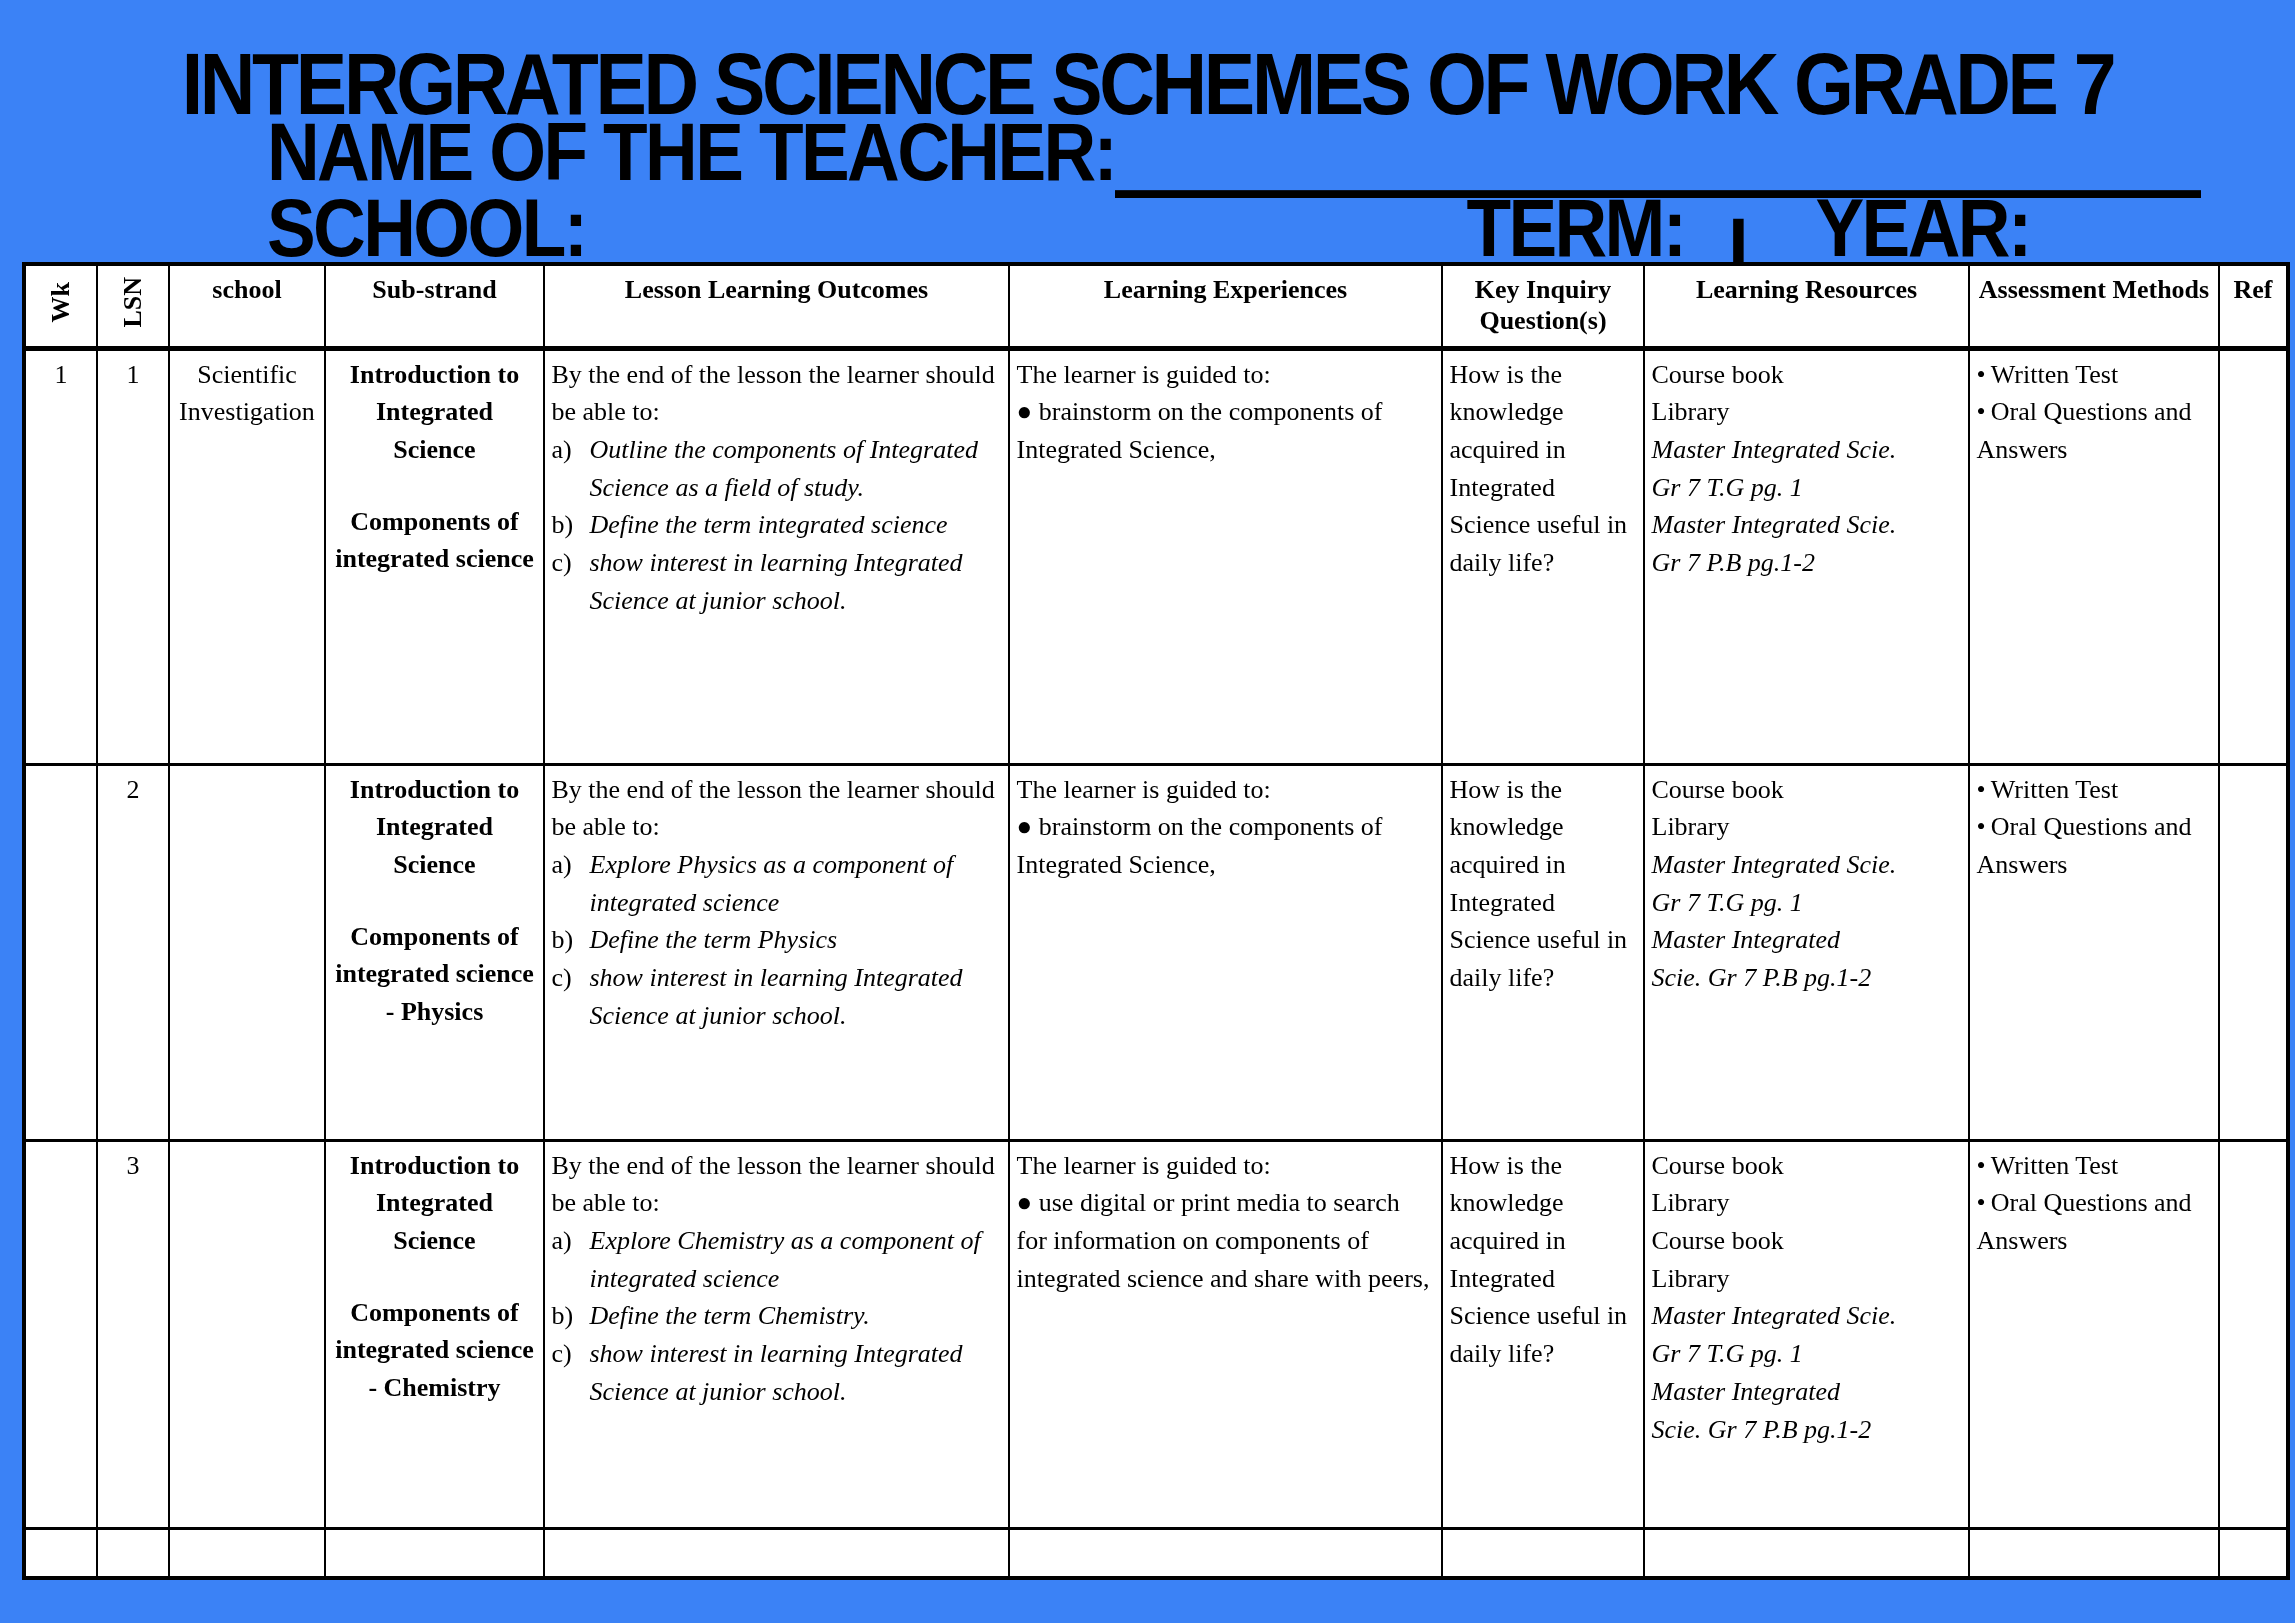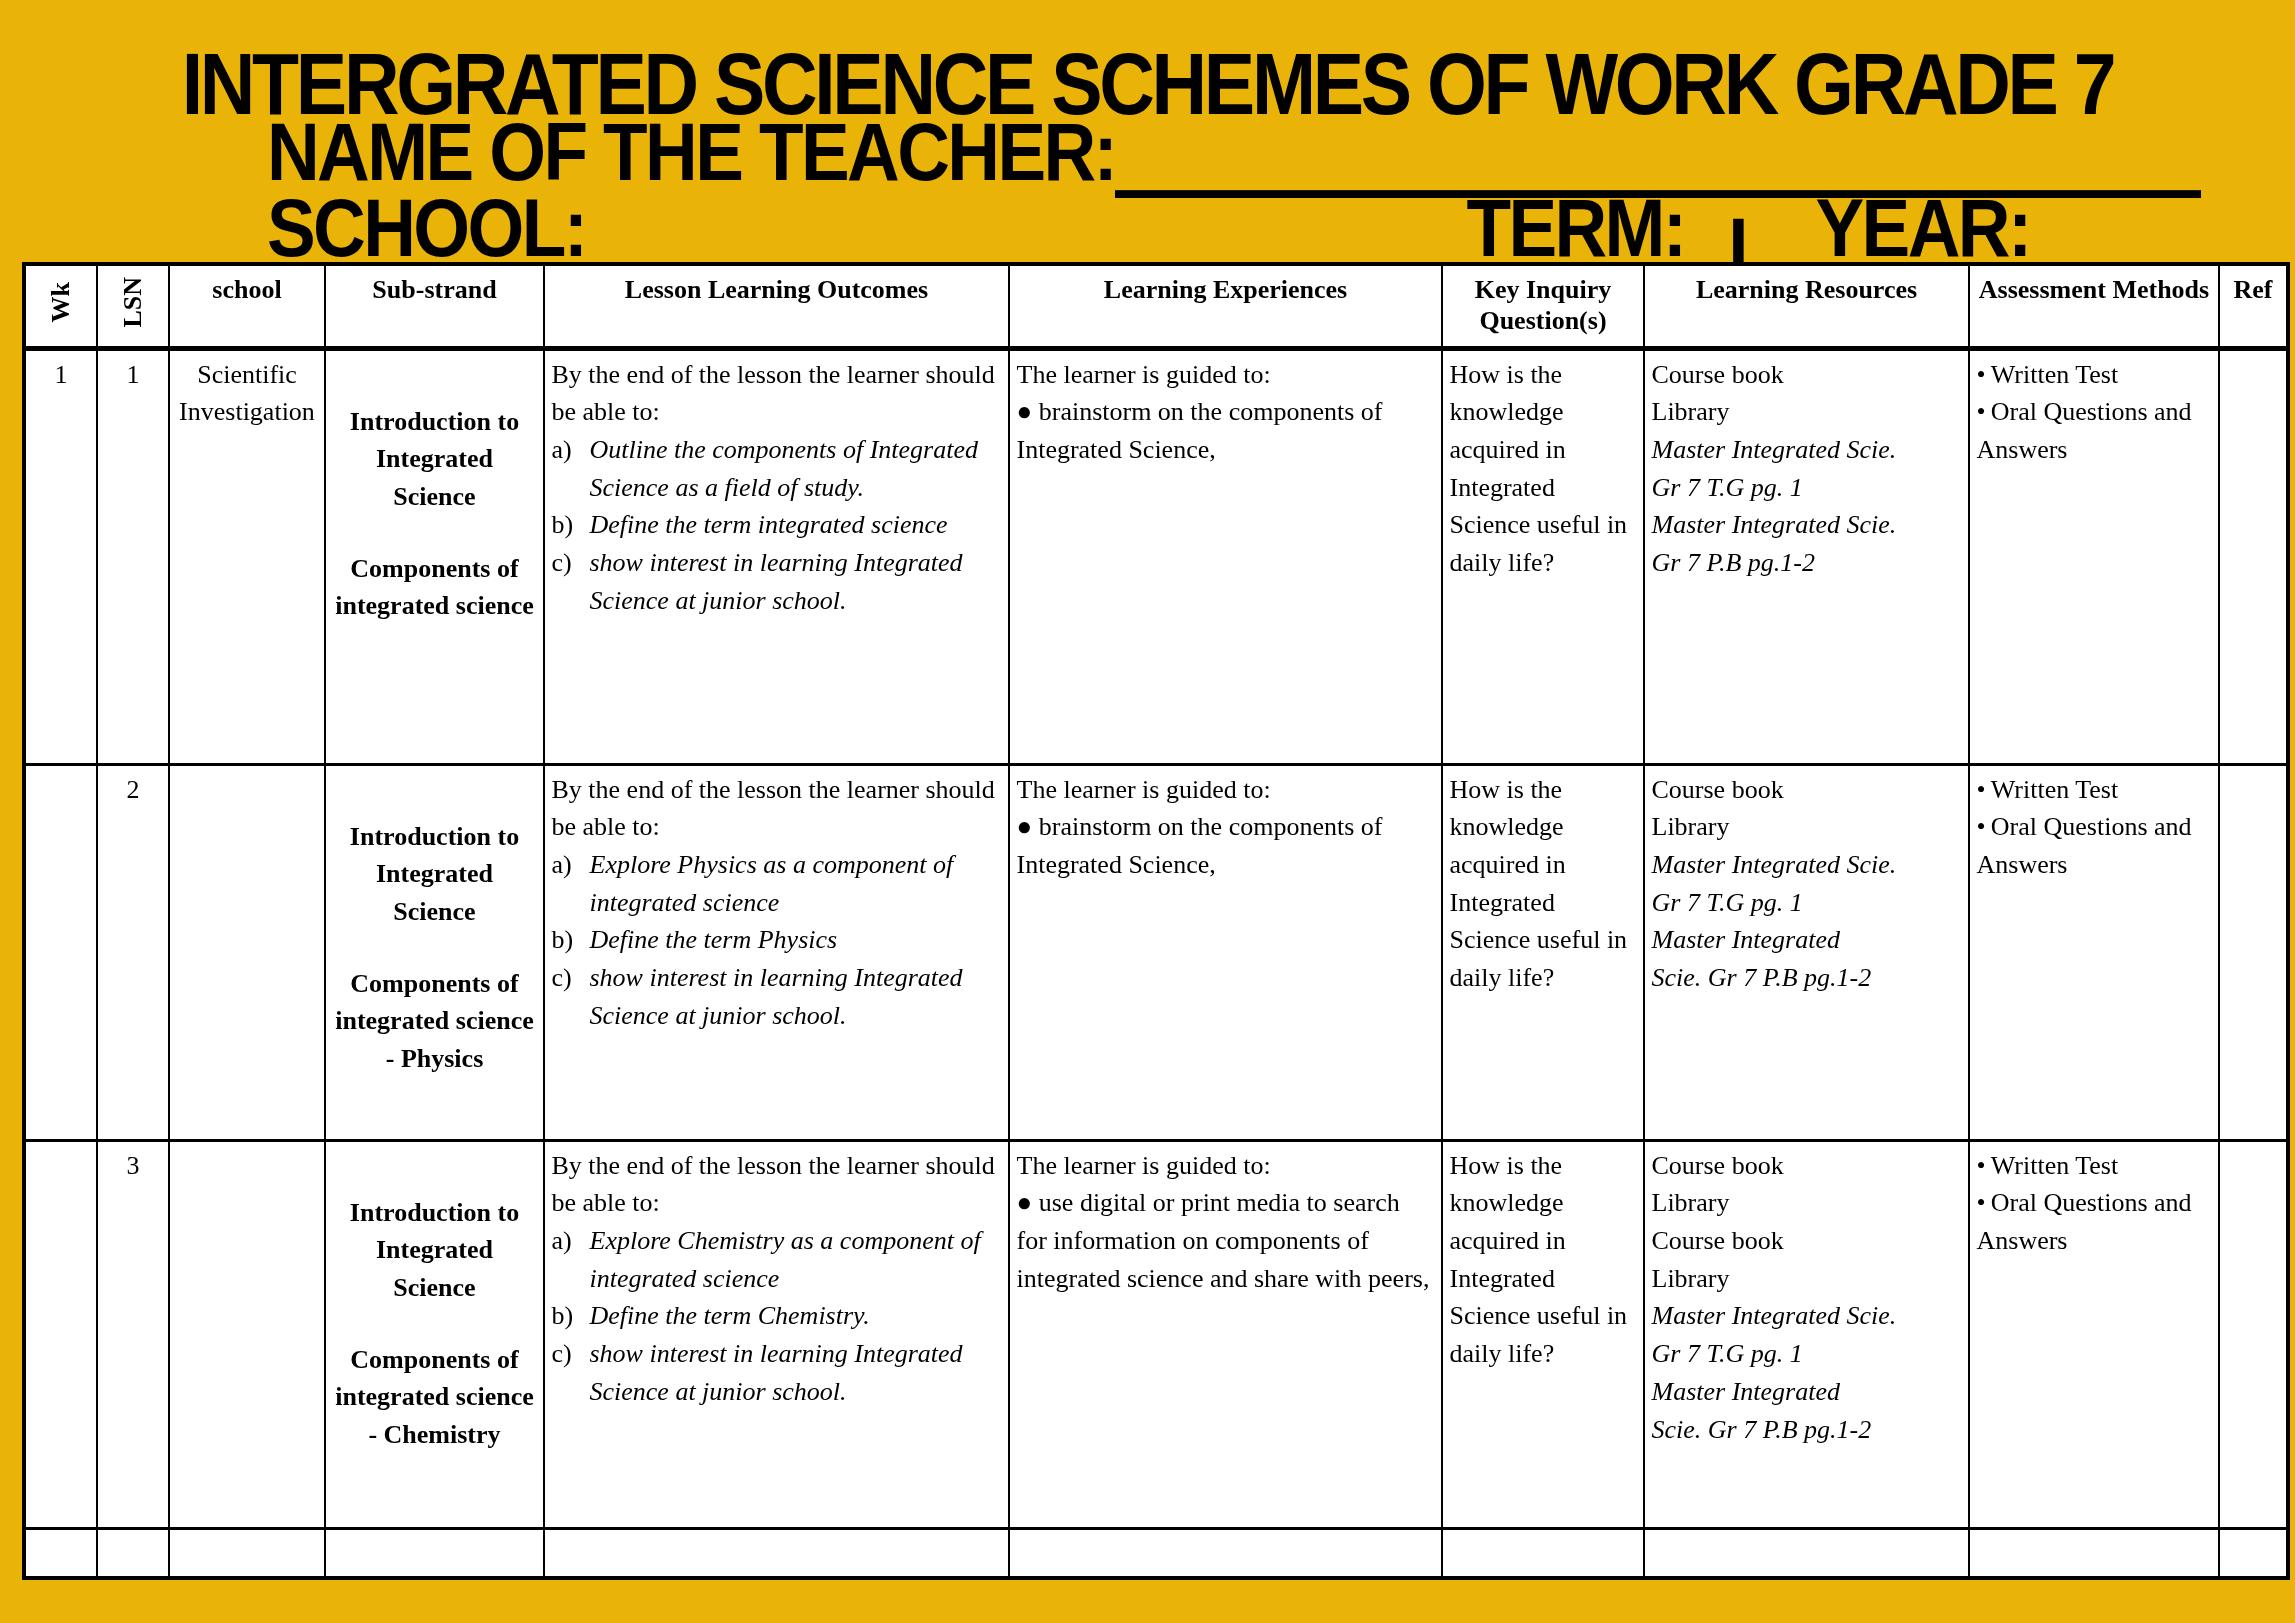--- a/index.html
+++ b/index.html
@@ -1,19 +1,19 @@
 <!DOCTYPE html>
 <html style="font-size:10.5px"><head>
 <meta charset="utf-8">
 <style>
   html,body{margin:0;padding:0;background:#888;}
   #page{
     position:relative;
     width:2295px;height:1623px;
-    background:#eab308;
+    background:#3b82f6;
     font-family:"Liberation Serif", serif;
     color:#000;
     overflow:hidden;
   }
   
   .doc-title{
     position:absolute;top:34px;left:0;width:100%;
     text-align:center;
     font-family:"Liberation Sans", sans-serif;
     font-weight:bold;font-size:77px;letter-spacing:-3.3px;
@@ -64,21 +64,21 @@
   td{
     vertical-align:top;text-align:left;
     font-size:26px;line-height:1.45;
     padding:5.2px 6.5px;
     overflow:hidden;
   }
   thead tr{height:84px;}
   tr.r1{height:416px;} tr.r2{height:376px;} tr.r3{height:388px;} tr.rempty{height:50px;}
   td.center{text-align:center;}
   .strand-txt{font-weight:normal;overflow-wrap:break-word;}
-  .sub-title,.sub-topic{font-weight:bold;text-align:center;margin-top:47px;}
+  .sub-title,.sub-topic{font-weight:bold;text-align:center;}
   .sub-topic{margin-top:34px;}
   .oitem{display:flex;}
   .olab{flex:0 0 38px;}
   .otxt{flex:1;font-style:italic;}
   .res-line[data-italic="true"]{font-style:italic;}
   .bullet{padding-right:6.5px;}
   .smallbullet{padding-right:5.2px;}
 </style>
 </head>
 <body>

